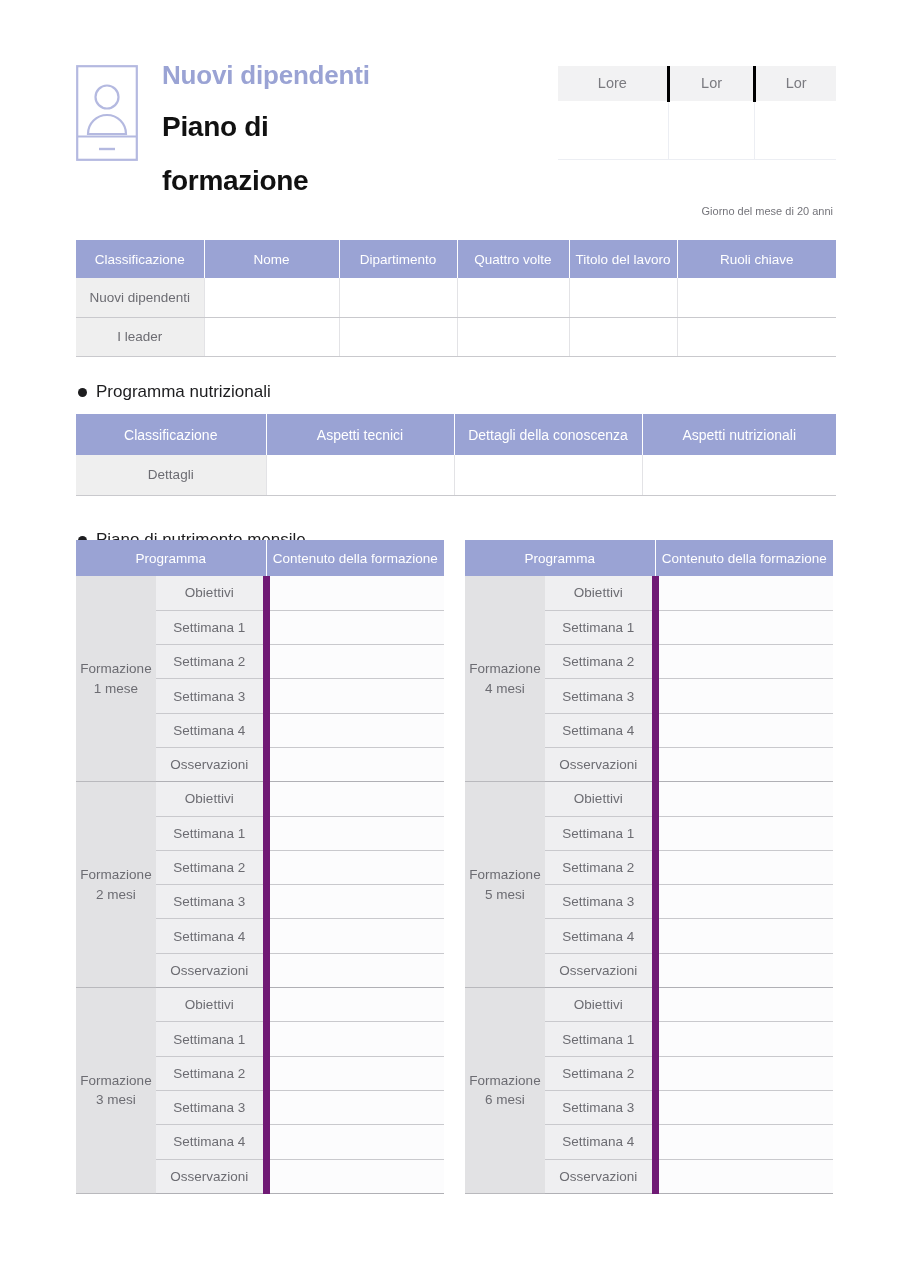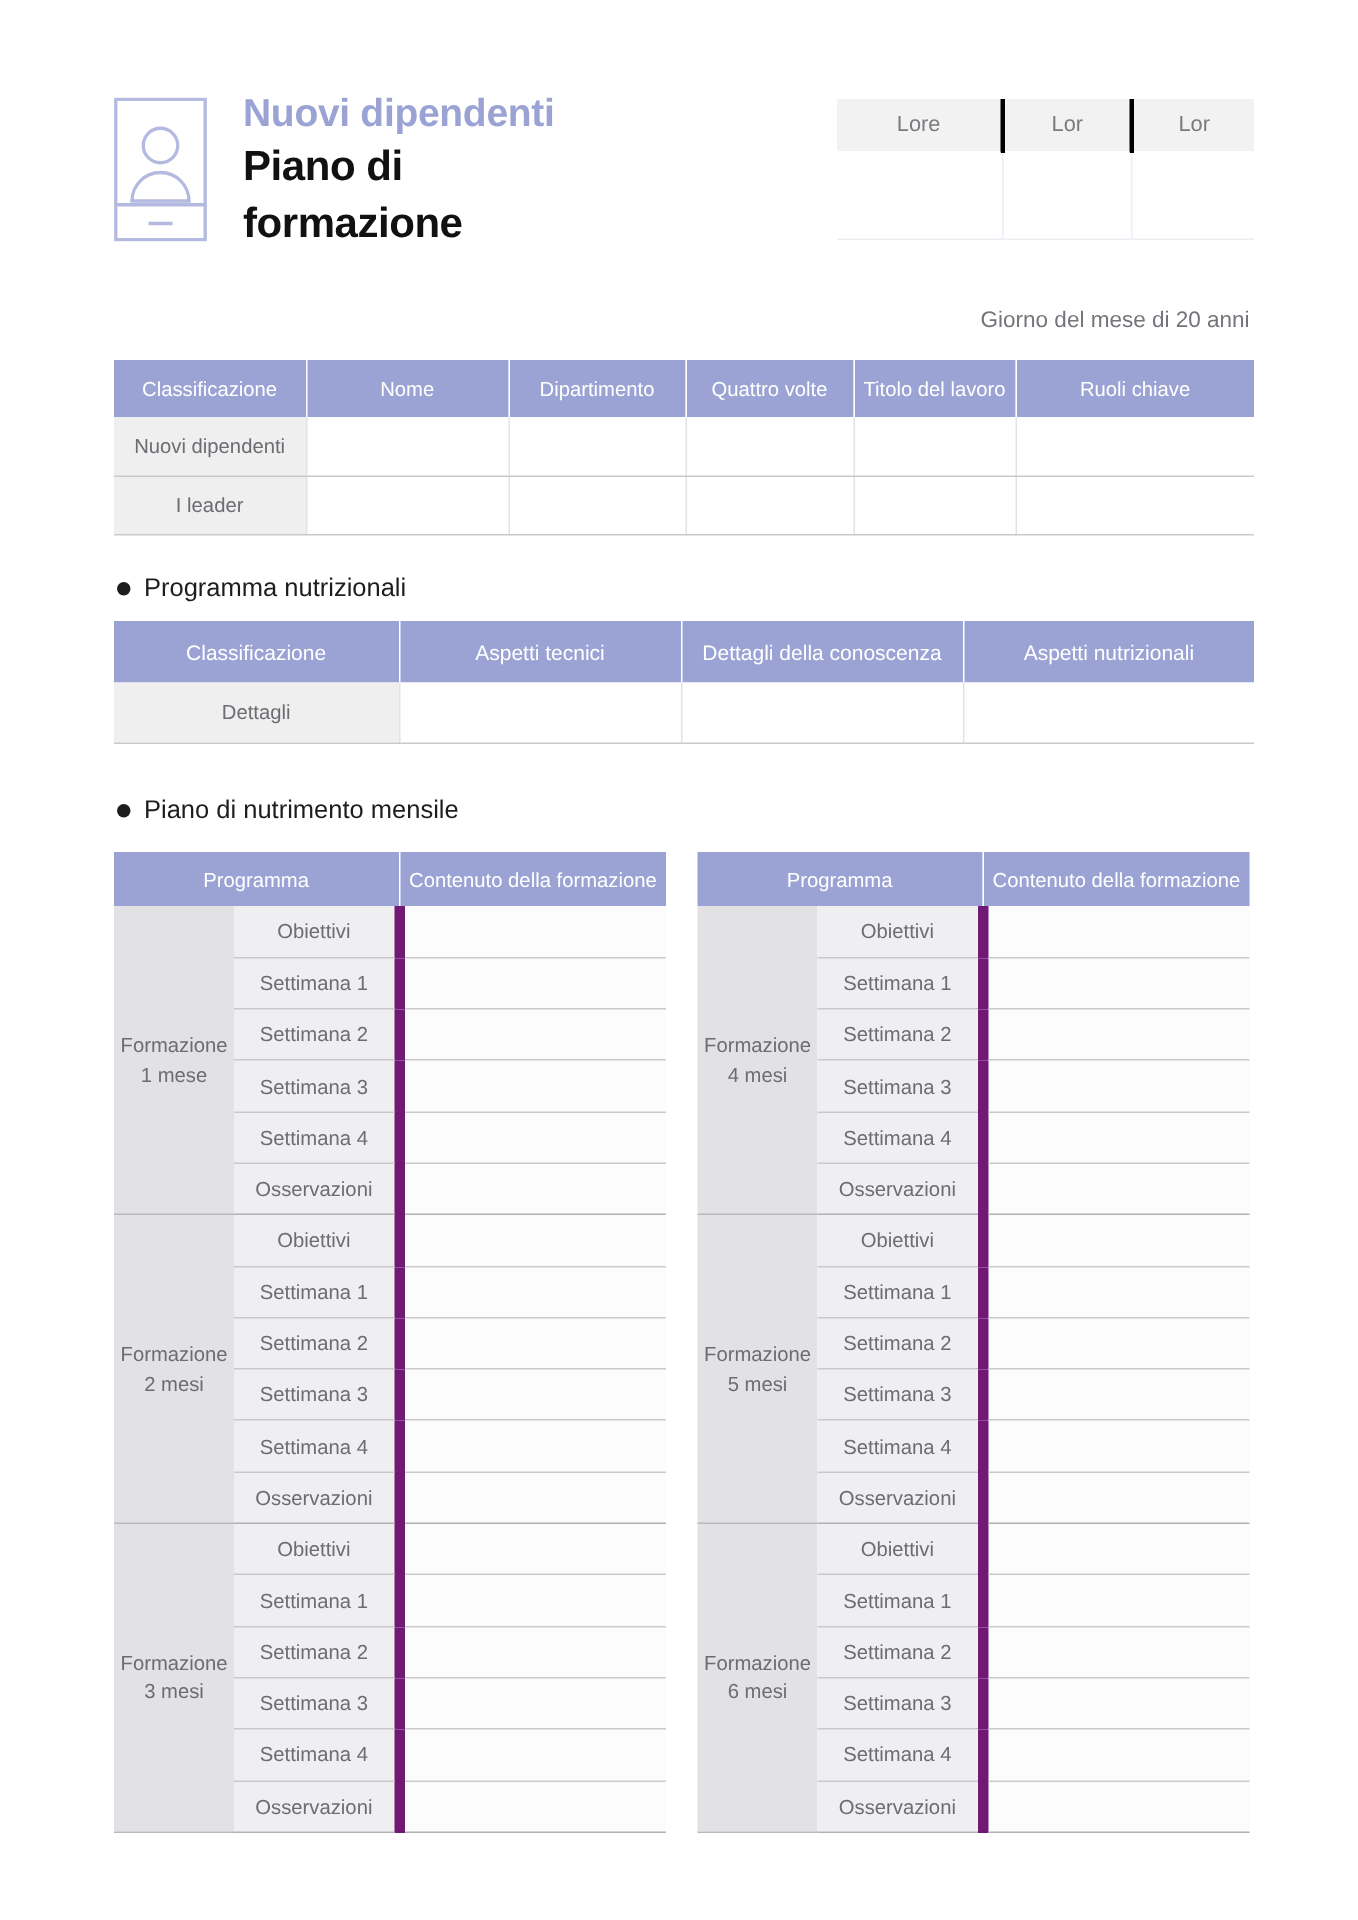--- a/index.html
+++ b/index.html
@@ -50,21 +50,21 @@
     letter-spacing: -0.2px;
     line-height: 1.18;
   }
 
   .title-main {
     font-size: 28px;
     font-weight: bold;
     color: #111111;
     line-height: 1.28;
     letter-spacing: -0.3px;
-    margin-top: 2px;
+    margin-top: 18px;
   }
 
   
   .mini-table {
     position: absolute;
     left: 558px;
     top: 66px;
     width: 278px;
     border-collapse: collapse;
   }
@@ -87,21 +87,21 @@
     border-bottom: 1px solid #eceef3;
   }
   .mini-table .mb td:first-child { border-left: none; }
   .mini-table .mb td:last-child { border-right: none; }
   .mini-table .mh td:last-child { border-right: none; }
 
   .date-line {
     position: absolute;
     right: 72px;
     top: 205px;
-    font-size: 15px;
+    font-size: 11px;
     color: #74747a;
     text-align: right;
   }
 
   
   .tbl {
     border-collapse: collapse;
     table-layout: fixed;
     padding-left: 14px;
   }
@@ -164,21 +164,21 @@
     left: 76px;
     top: 414px;
     width: 760px;
   }
   #table-goals th { height: 41px; font-size: 14px; }
   #table-goals td { height: 40px; }
 
   
   .plan {
     position: absolute;
-    top: 568px;
+    top: 540px;
     border-collapse: collapse;
     table-layout: fixed;
   }
   #plan-left  { left: 76px;  width: 368px; }
   #plan-right { left: 465px; width: 368px; }
 
   .plan th {
     background: #9aa3d4;
     color: #ffffff;
     font-weight: normal;

